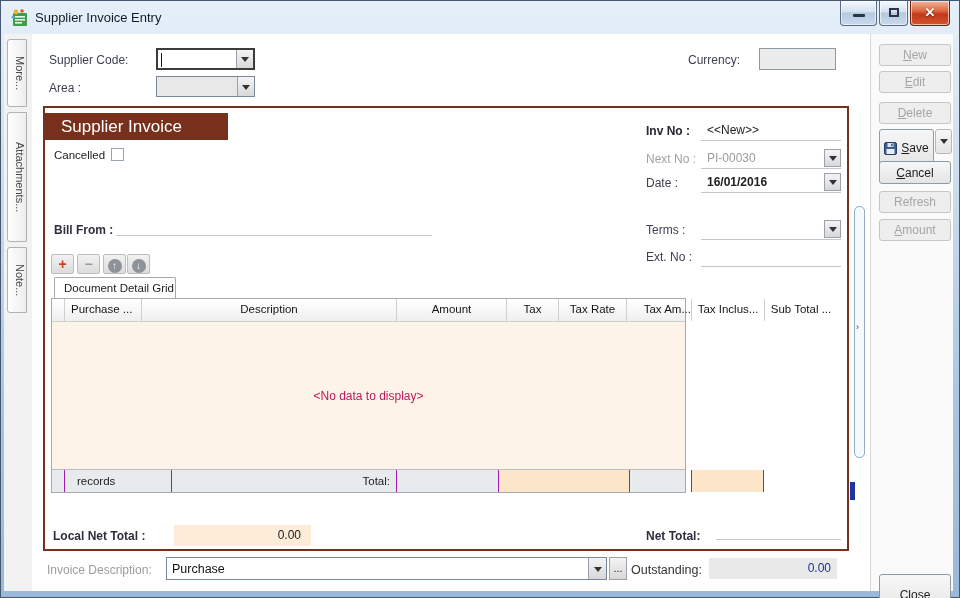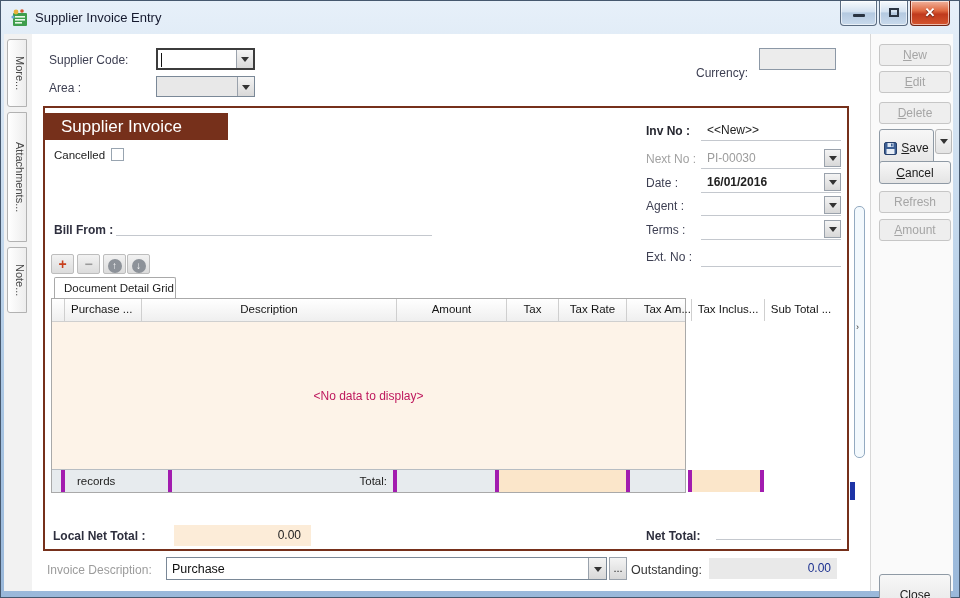--- a/index.html
+++ b/index.html
@@ -89,21 +89,21 @@
   .grid { position:absolute; left:6px; top:190px; width:635px; border:1px solid #a9a9a9; }
   .g-head { display:flex; height:22px; background:linear-gradient(#ffffff,#efefef); }
   .g-hcell { border-right:1px solid #cfcfcf; font-size:11.5px; color:#151515; line-height:21px;
     text-align:center; overflow:hidden; white-space:nowrap; flex:none; }
   .g-hcell.first { text-align:left; padding-left:6px; }
   .g-hcell.ind { border-right:1px solid #cfcfcf; }
   .g-body { height:148px; background:#fdf3e8; border-top:1px solid #cfcfcf; position:relative; }
   .g-empty { position:absolute; left:0; right:0; top:50%; margin-top:-7px; text-align:center;
     font-size:12px; color:#be185d; }
   .g-foot { display:flex; height:23px; background:#e7ebee; border-top:1px solid #b7bdc3; }
-  .g-fcell { flex:none; border-right:4px solid #a21caf; font-size:11.5px; color:#222; line-height:22px; }
+  .g-fcell { flex:none; border-right:1px solid #a21caf; font-size:11.5px; color:#222; line-height:22px; }
   .g-fcell.peach { background:#fbe6ca; }
   .g-fcell.records { padding-left:12px; background:#e7ebee; }
   .g-fcell.total { text-align:right; padding-right:6px; }
 
   
   .lnt-box { position:absolute; left:129px; top:417px; width:137px; height:21px; background:#fcecd8; }
   .lnt-val { position:absolute; right:10px; top:3px; font-size:12px; color:#222; }
   .nt-field { position:absolute; left:671px; top:412px; width:125px; height:20px; border-bottom:1px solid #c4c8ce; }
 
   
@@ -170,21 +170,21 @@
       <div class="vtab t3"><span>Note...</span></div>
     </div>
 
     <span class="lbl" style="left:45px; top:19px;">Supplier Code:</span>
     <div class="combo focused" style="left:152px; top:14px; width:99px;">
       <span class="caret"></span>
       <span class="fld-val"></span>
       <div class="dd-btn"></div>
     </div>
 
-    <span class="lbl" style="left:684px; top:32px;margin-left:8px;">Currency:</span>
+    <span class="lbl" style="left:684px; top:19px;">Currency:</span>
     <div class="plainbox" style="left:755px; top:14px; width:77px;">
       <span class="fld-val"></span>
     </div>
 
     <span class="lbl" style="left:45px; top:47px;">Area :</span>
     <div class="combo grey" style="left:152px; top:42px; width:99px; height:21px;">
       <span class="fld-val"></span>
       <div class="dd-btn"></div>
     </div>
 
@@ -205,27 +205,20 @@
         <span class="flabel grey">Next No :</span>
         <div class="fld-area">
           <span class="fld-val grey">PI-00030</span>
           <div class="fld-dd"></div>
         </div>
       </div>
       <div class="fld-row" style="top:64px;">
         <span class="flabel">Date :</span>
         <div class="fld-area">
           <span class="fld-val" style="font-weight:600;">16/01/2016</span>
-          <div class="fld-dd"></div>
-        </div>
-      </div>
-      <div class="fld-row" style="top:87px;">
-        <span class="flabel">Agent :</span>
-        <div class="fld-area">
-          <span class="fld-val"></span>
           <div class="fld-dd"></div>
         </div>
       </div>
       <div class="fld-row" style="top:111px;">
         <span class="flabel">Terms :</span>
         <div class="fld-area">
           <span class="fld-val"></span>
           <div class="fld-dd"></div>
         </div>
       </div>

